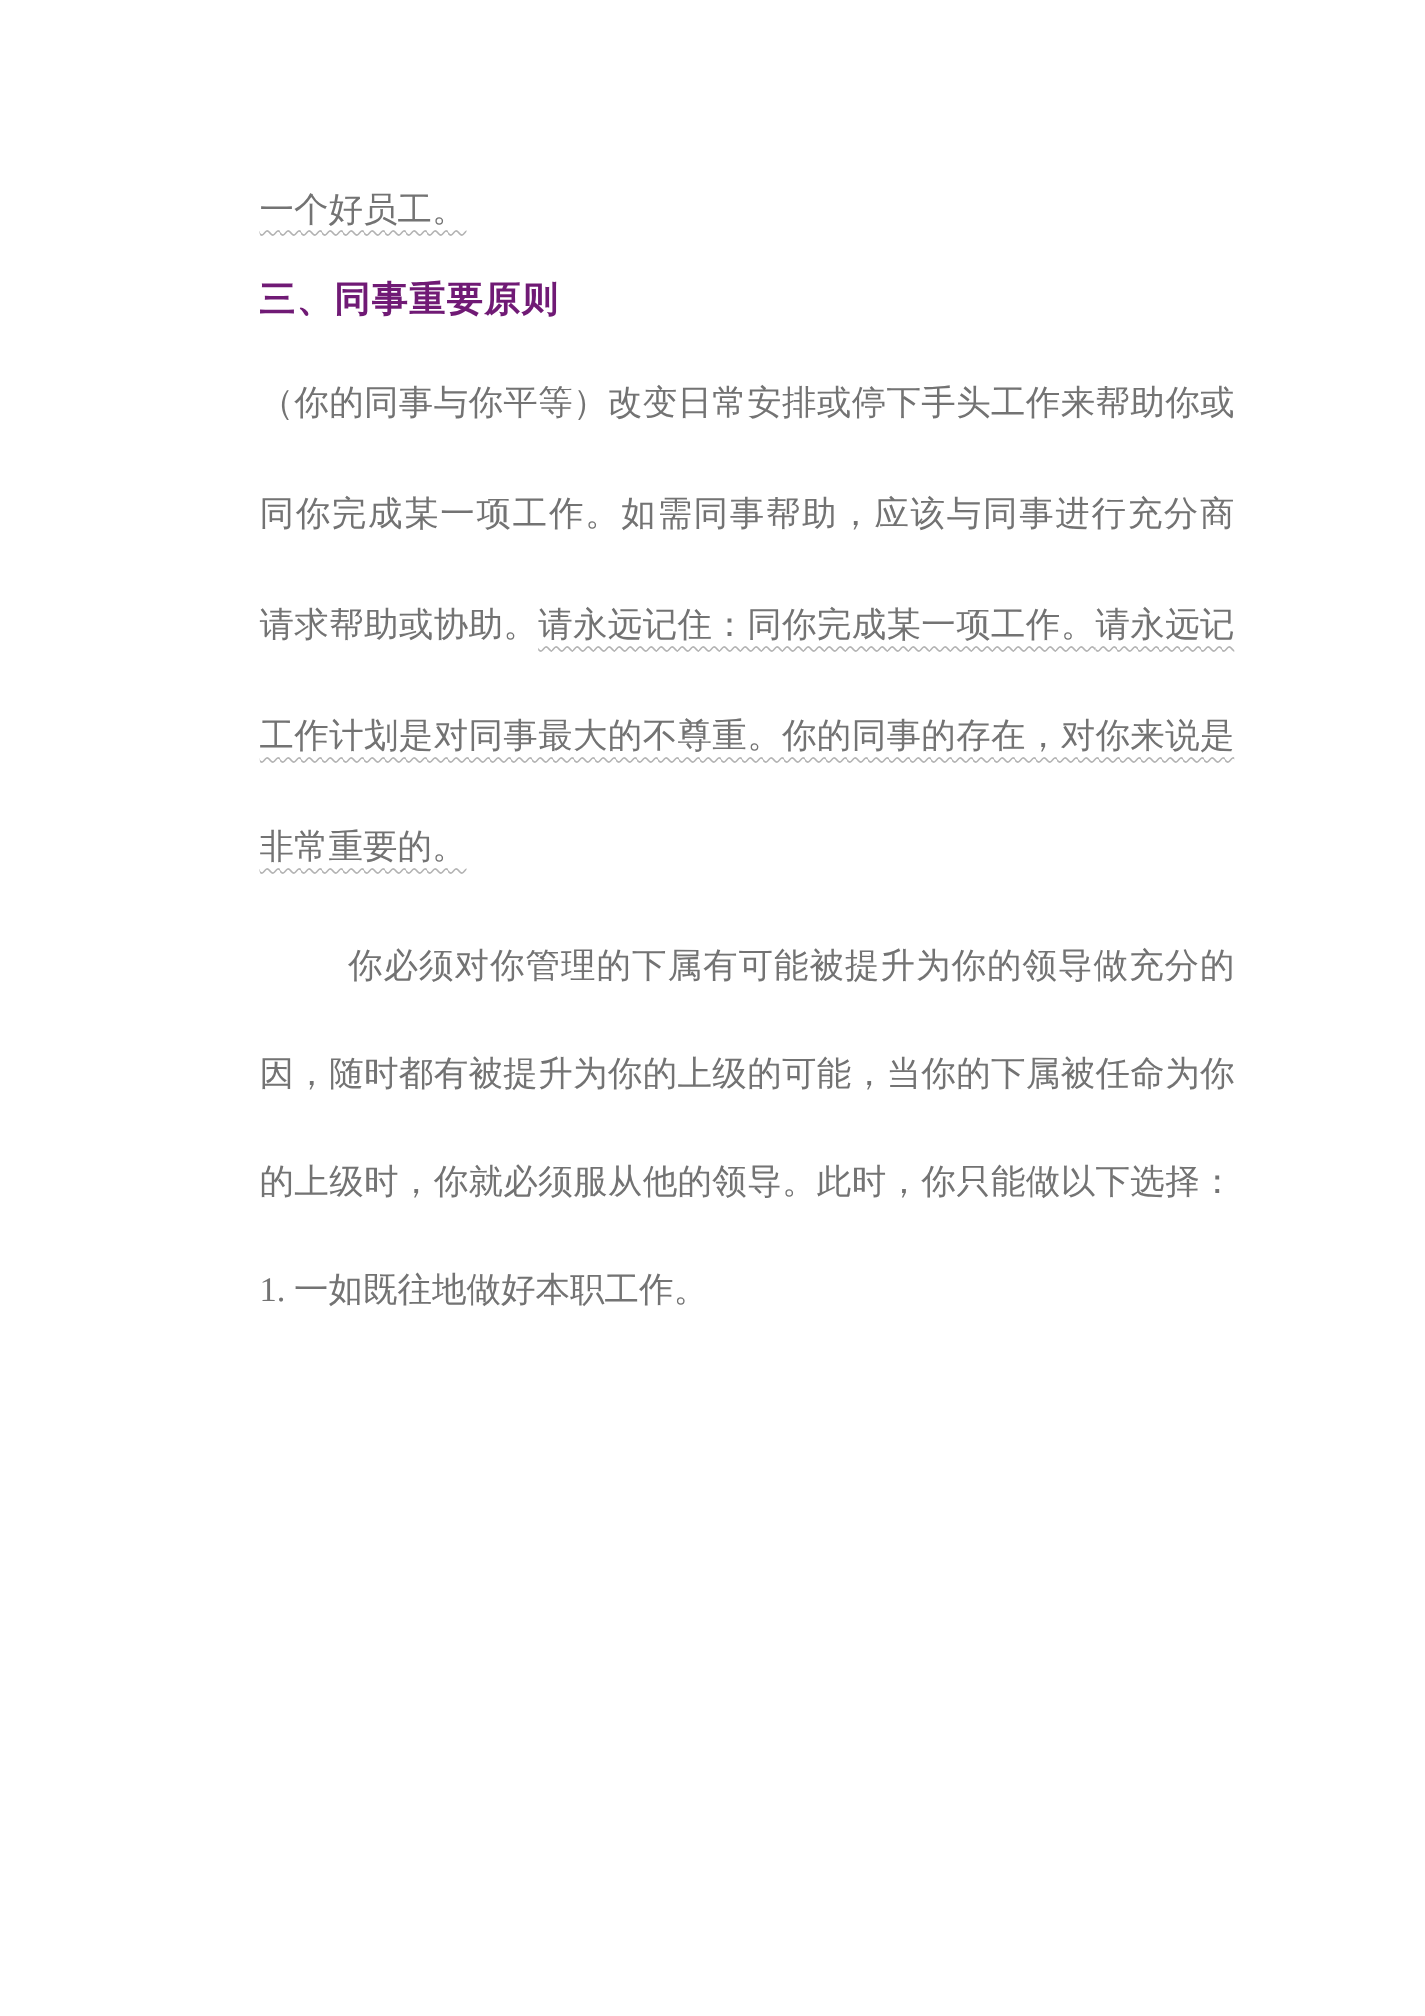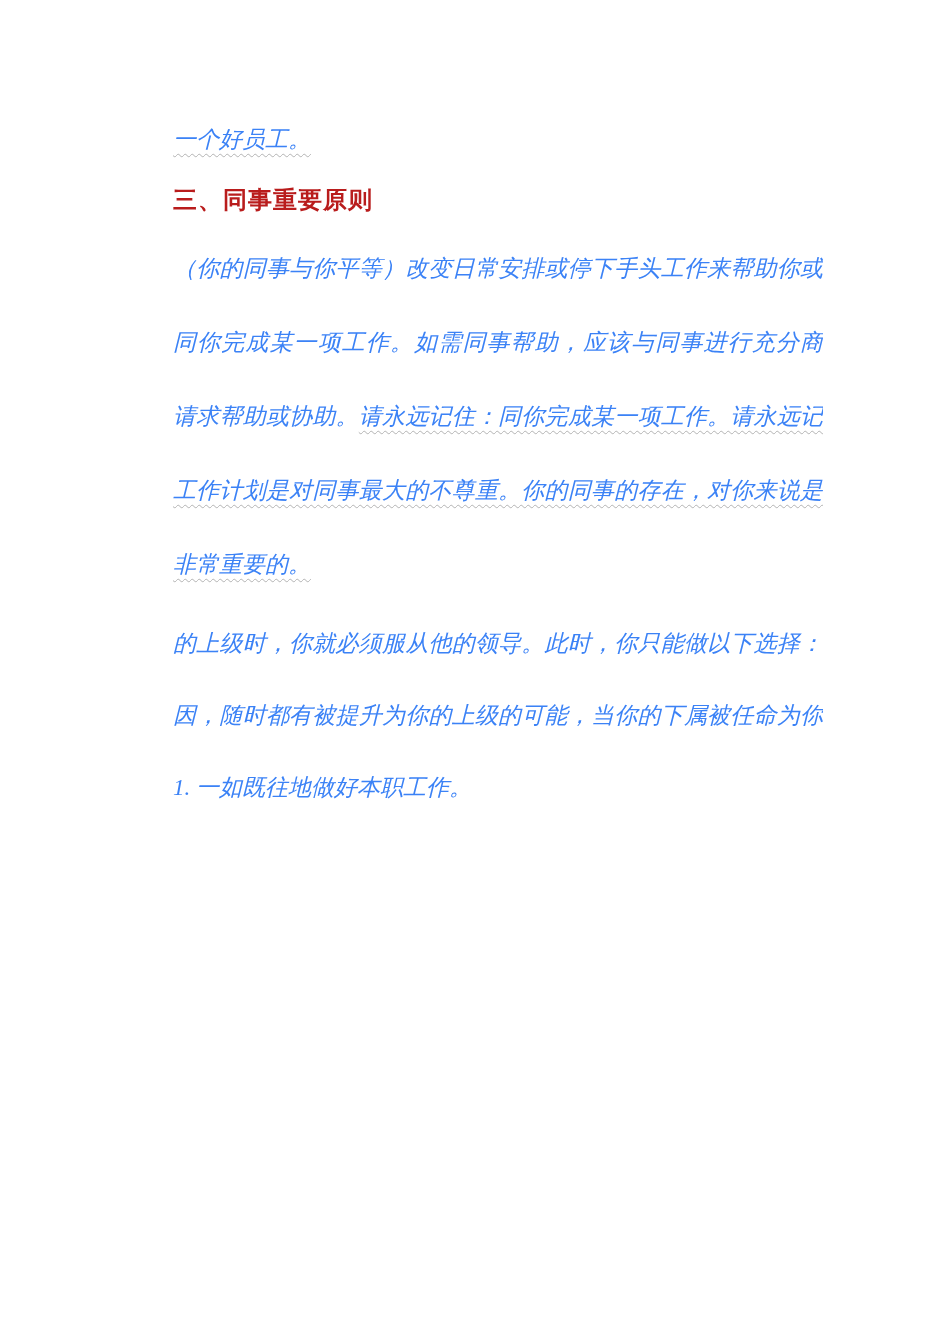--- a/index.html
+++ b/index.html
@@ -12,23 +12,22 @@
   .page {
     width: 950px; height: 1344px;
     background: #ffffff;
     box-sizing: border-box;
     padding-left: 173px;
     padding-right: 127px;
   }
   .bodyline {
     font-family: "Liberation Serif", "DejaVu Serif", serif;
     font-size: 23px;
-    color: #3b82f6;
+    color: #737373;
     white-space: pre-wrap;
-    font-style: italic;
   }
   
   .jline {
     text-align: justify;
     text-align-last: justify;
     line-height: 74px;
     height: 74px;
     overflow: hidden;
   }
   .para2 .jline {
@@ -42,21 +41,21 @@
   }
   .lead {
     margin-top: 115px;
     line-height: 50px;
     height: 50px;
   }
   .heading {
     font-family: "Liberation Sans", "DejaVu Sans", sans-serif;
     font-weight: bold;
     font-size: 24px;
-    color: #b91c1c;
+    color: #701a75;
     line-height: 40px;
     height: 40px;
     letter-spacing: 1px;
   }
   .heading-s3 { margin-top: 15px; }
   .heading-s4 { margin-top: 24px; }
   .para1 { margin-top: 12px; }
   .para2 { margin-top: 6px; }
   .para2 .plainline { line-height: 72px; height: 72px; }
   .indent-2 { text-indent: 49px; }
@@ -82,18 +81,19 @@
   <div class="para1">
     <div class="bodyline jline">（你的同事与你平等）改变日常安排或停下手头工作来帮助你或协</div>
     <div class="bodyline jline">同你完成某一项工作。如需同事帮助，应该与同事进行充分商量，</div>
     <div class="bodyline jline"><span>请求帮助或协助。</span><span class="sq">请永远记住：同你完成某一项工作。</span><span class="sq">请永远记住</span></div>
     <div class="bodyline jline"><span class="sq">工作计划是对同事最大的不尊重。你的同事的存在，对你来说是</span></div>
     <div class="bodyline plainline"><span class="sq">非常重要的。</span></div>
   </div>
 
 
   <div class="para2">
+    <div class="bodyline jline indent-25">你必须对你管理的下属有可能被提升为你的领导做充分的</div>
+    <div class="bodyline jline">因，随时都有被提升为你的上级的可能，当你的下属被任命为你</div>
     <div class="bodyline jline">的上级时，你就必须服从他的领导。此时，你只能做以下选择：</div>
-    <div class="bodyline jline">因，随时都有被提升为你的上级的可能，当你的下属被任命为你</div>
     <div class="bodyline plainline">1. 一如既往地做好本职工作。</div>
   </div>
 
 </div>
 
 </body></html>

